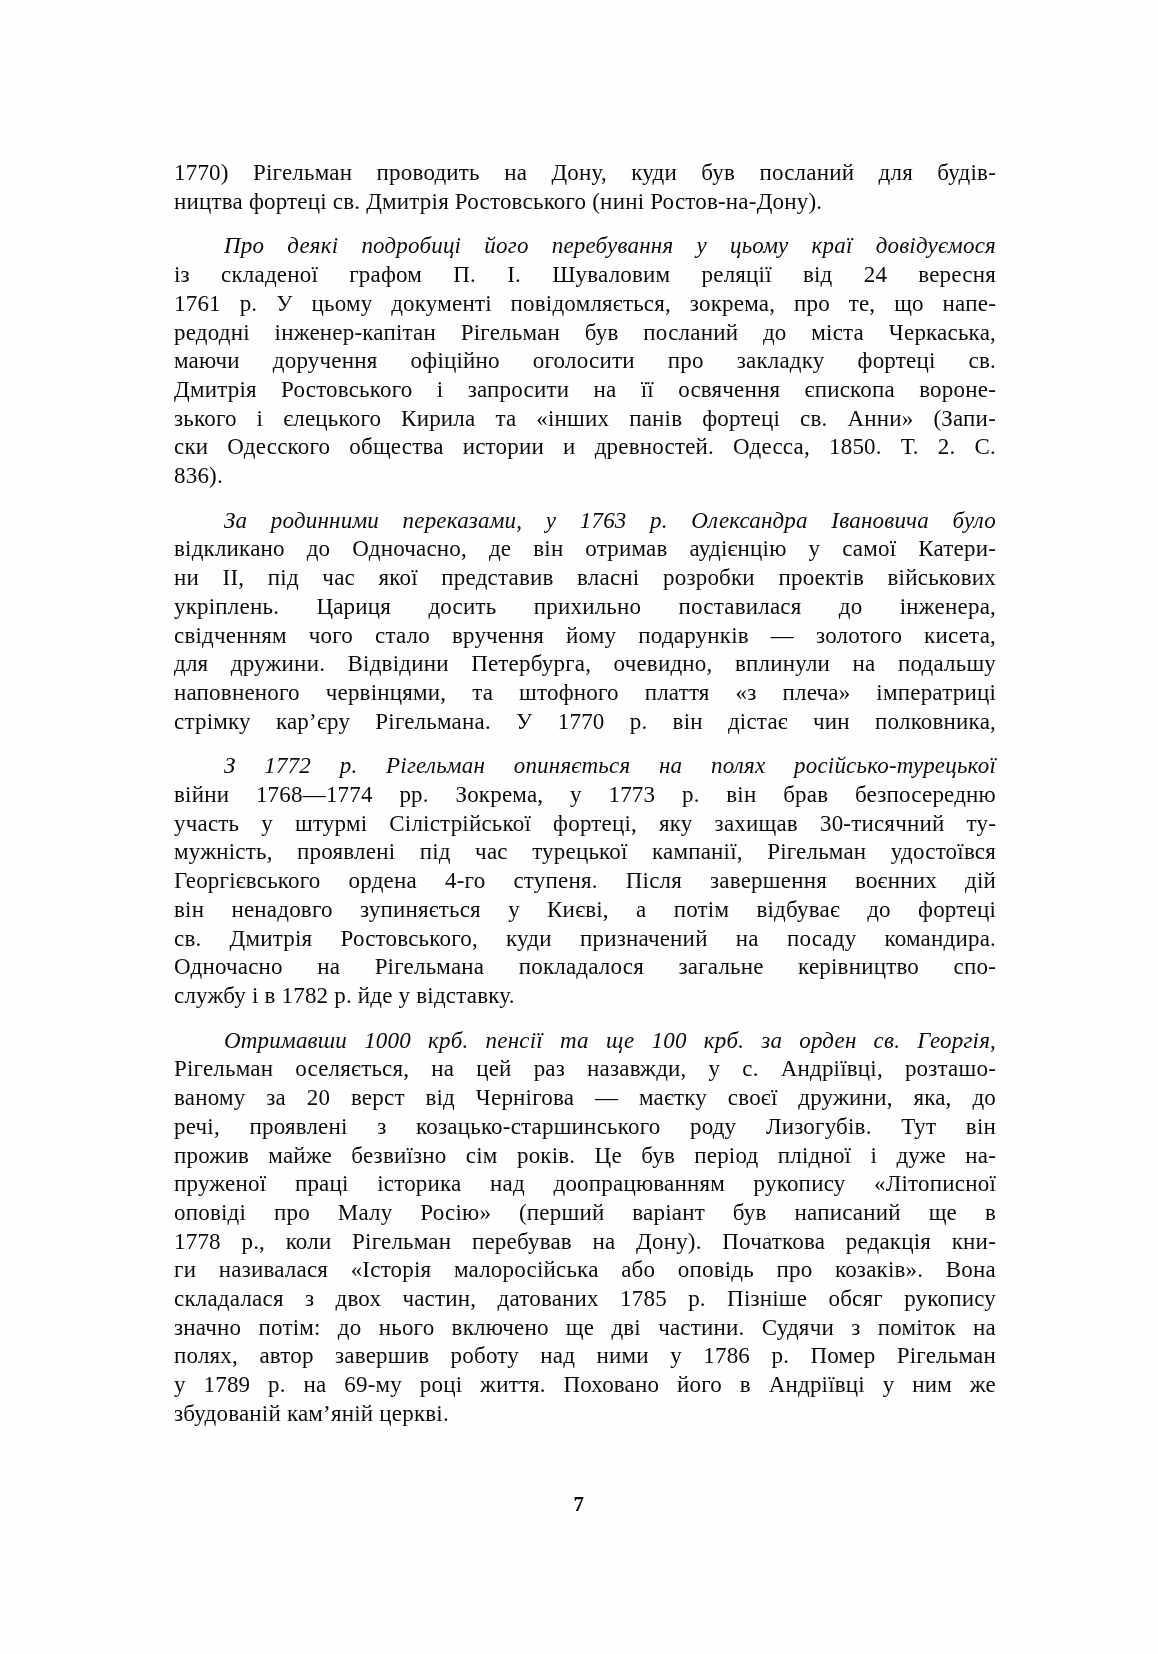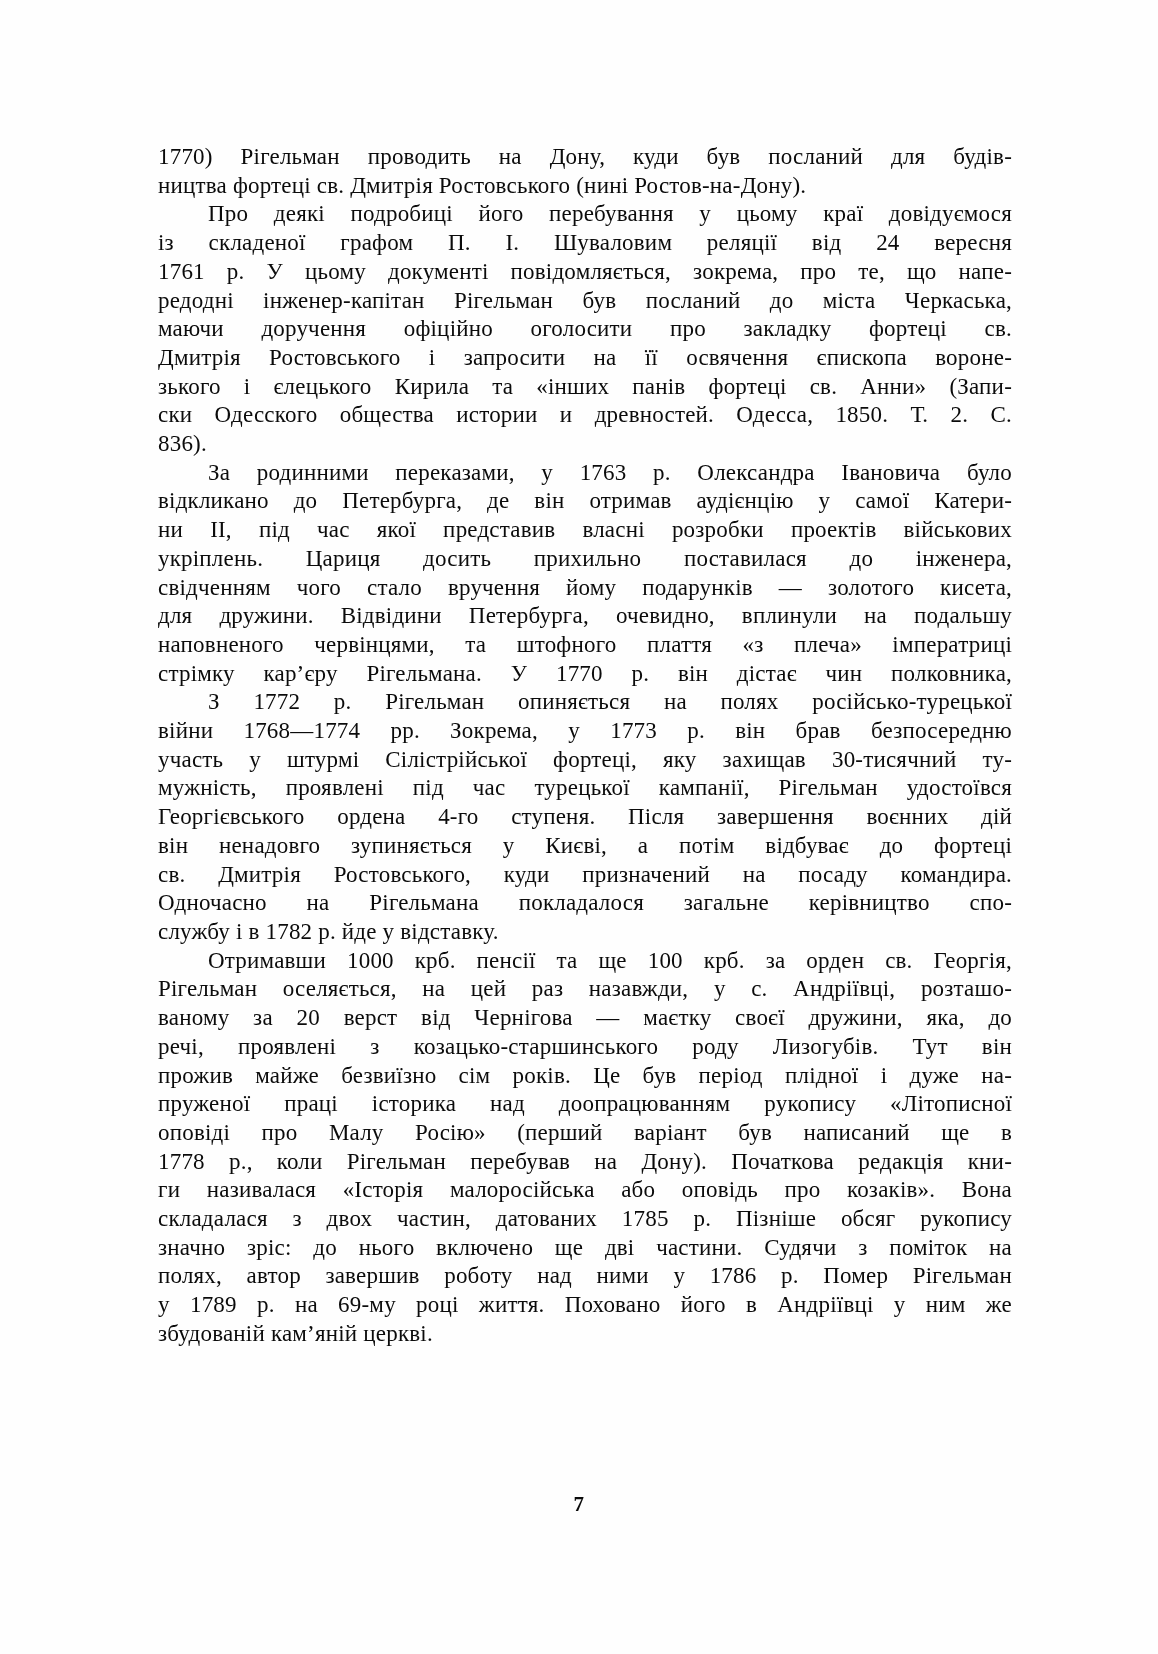--- a/index.html
+++ b/index.html
@@ -24,35 +24,36 @@
   .text-block {
     position: absolute;
     left: 158px;
     top: 143px;
     width: 854px;
     font-size: 23px;
     line-height: 28.7px;
     letter-spacing: 0.2px;
   }
   .paragraph {
-    margin: 0;
+    margin: 16px;
     padding: 0;
   }
   .line {
     text-align: justify;
     text-align-last: justify;
     white-space: normal;
   }
   .line.lastline {
     text-align: center;
     text-align-last: left;
     font-family: Liberation Serif, serif;
   }
   .line.indent {
     text-indent: 50px;
+    font-style: italic;
   }
   .page-number {
     position: absolute;
     left: 0;
     top: 1492px;
     width: 1158px;
     text-align: center;
     font-size: 21px;
     font-weight: 700;
     letter-spacing: 0.5px;
@@ -74,21 +75,21 @@
         <div class="line">1761 р. У цьому документі повідомляється, зокрема, про те, що напе-</div>
         <div class="line">редодні інженер-капітан Рігельман був посланий до міста Черкаська,</div>
         <div class="line">маючи доручення офіційно оголосити про закладку фортеці св.</div>
         <div class="line">Дмитрія Ростовського і запросити на її освячення єпископа вороне-</div>
         <div class="line">зького і єлецького Кирила та «інших панів фортеці св. Анни» (Запи-</div>
         <div class="line">ски Одесского общества истории и древностей. Одесса, 1850. Т. 2. С.</div>
         <div class="line lastline">836).</div>
       </div>
       <div class="paragraph">
         <div class="line indent">За родинними переказами, у 1763 р. Олександра Івановича було</div>
-        <div class="line">відкликано до Петербурга, де він отримав аудієнцію у самої Катери-</div>
+        <div class="line">відкликано до Одночасно, де він отримав аудієнцію у самої Катери-</div>
         <div class="line">ни II, під час якої представив власні розробки проектів військових</div>
         <div class="line">укріплень. Цариця досить прихильно поставилася до інженера,</div>
         <div class="line">свідченням чого стало вручення йому подарунків — золотого кисета,</div>
         <div class="line">для дружини. Відвідини Петербурга, очевидно, вплинули на подальшу</div>
         <div class="line">наповненого червінцями, та штофного плаття «з плеча» імператриці</div>
         <div class="line">стрімку кар’єру Рігельмана. У 1770 р. він дістає чин полковника,</div>
       </div>
       <div class="paragraph">
         <div class="line indent">З 1772 р. Рігельман опиняється на полях російсько-турецької</div>
         <div class="line">війни 1768—1774 рр. Зокрема, у 1773 р. він брав безпосередню</div>
@@ -104,20 +105,20 @@
         <div class="line indent">Отримавши 1000 крб. пенсії та ще 100 крб. за орден св. Георгія,</div>
         <div class="line">Рігельман оселяється, на цей раз назавжди, у с. Андріївці, розташо-</div>
         <div class="line">ваному за 20 верст від Чернігова — маєтку своєї дружини, яка, до</div>
         <div class="line">речі, проявлені з козацько-старшинського роду Лизогубів. Тут він</div>
         <div class="line">прожив майже безвиїзно сім років. Це був період плідної і дуже на-</div>
         <div class="line">пруженої праці історика над доопрацюванням рукопису «Літописної</div>
         <div class="line">оповіді про Малу Росію» (перший варіант був написаний ще в</div>
         <div class="line">1778 р., коли Рігельман перебував на Дону). Початкова редакція кни-</div>
         <div class="line">ги називалася «Історія малоросійська або оповідь про козаків». Вона</div>
         <div class="line">складалася з двох частин, датованих 1785 р. Пізніше обсяг рукопису</div>
-        <div class="line">значно зріс: до нього включено ще дві частини. Судячи з поміток на</div>
+        <div class="line">значно потім: до нього включено ще дві частини. Судячи з поміток на</div>
         <div class="line">полях, автор завершив роботу над ними у 1786 р. Помер Рігельман</div>
         <div class="line">у 1789 р. на 69-му році життя. Поховано його в Андріївці у ним же</div>
         <div class="line lastline">збудованій кам’яній церкві.</div>
       </div>
     </div>
   <div class="page-number">7</div>
 </div>
 
 </body></html>

